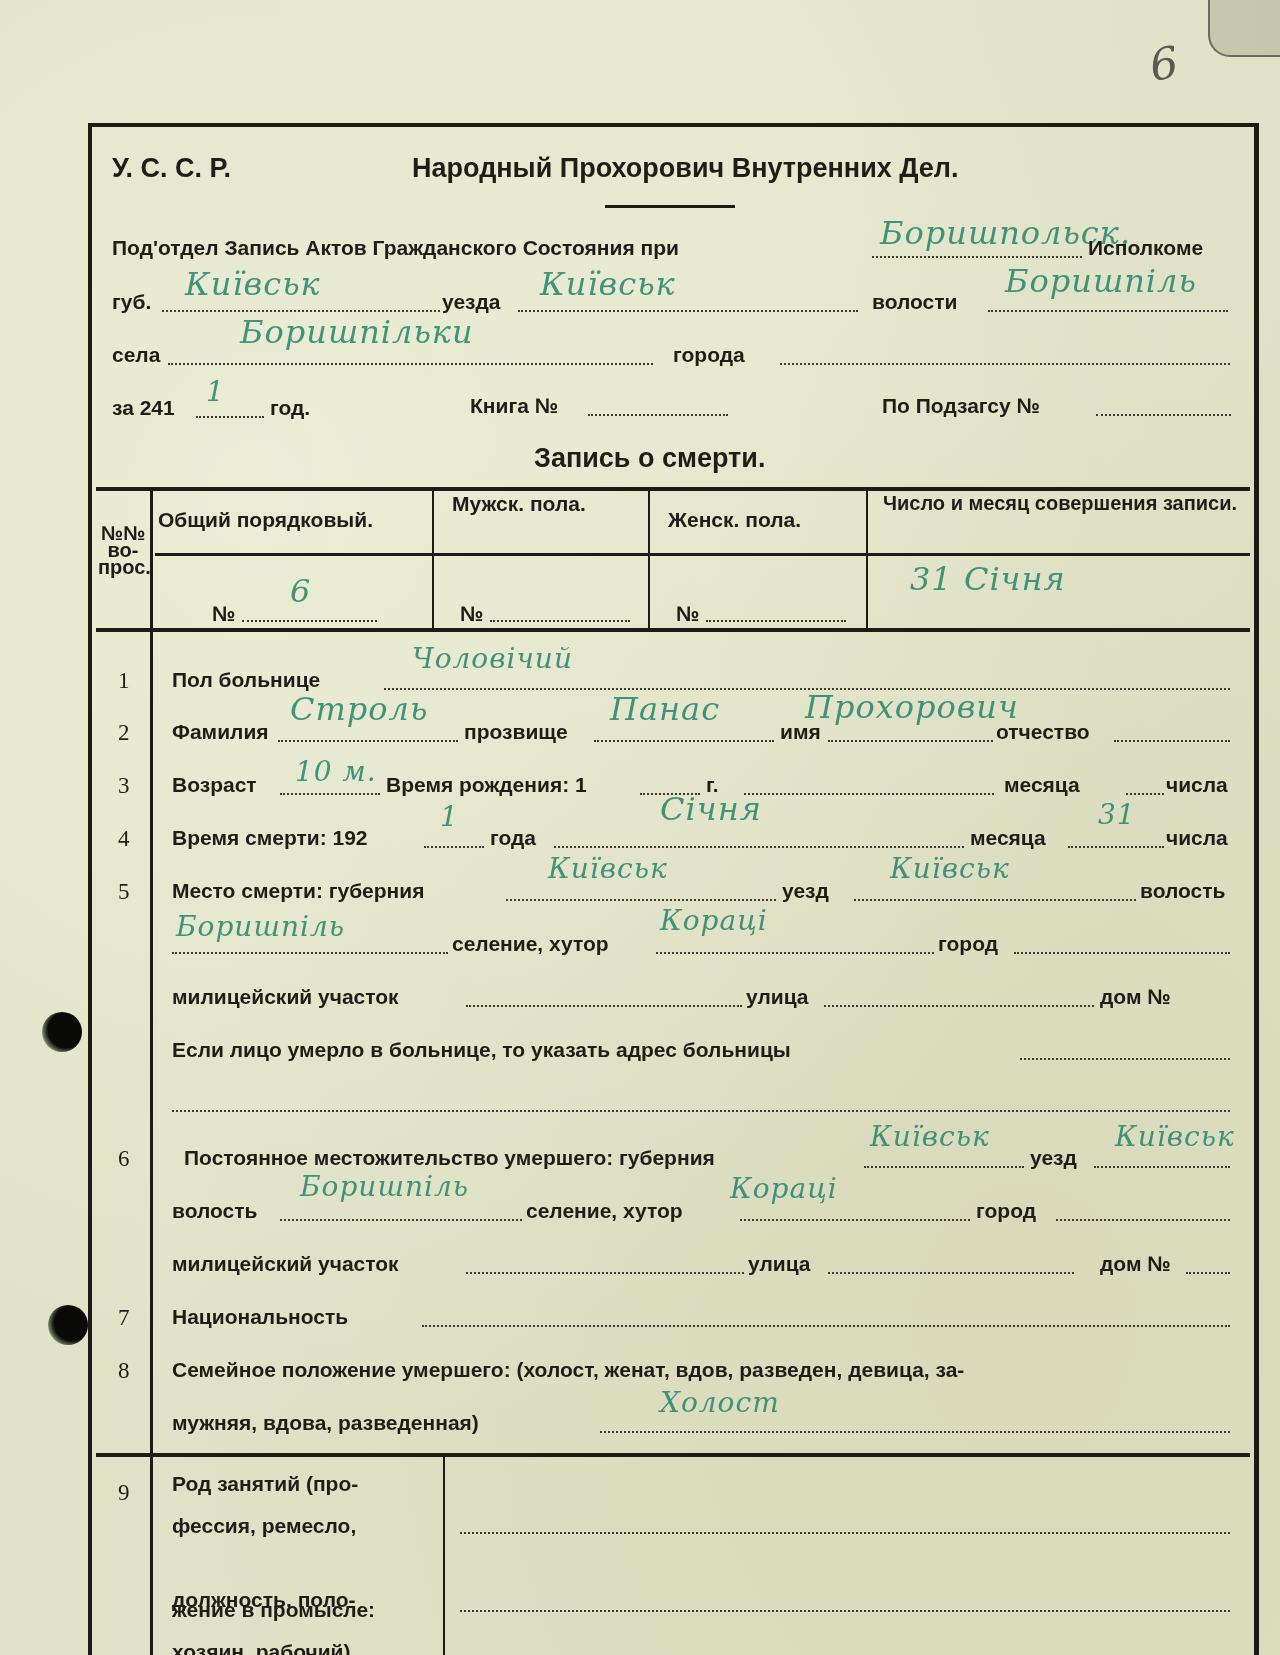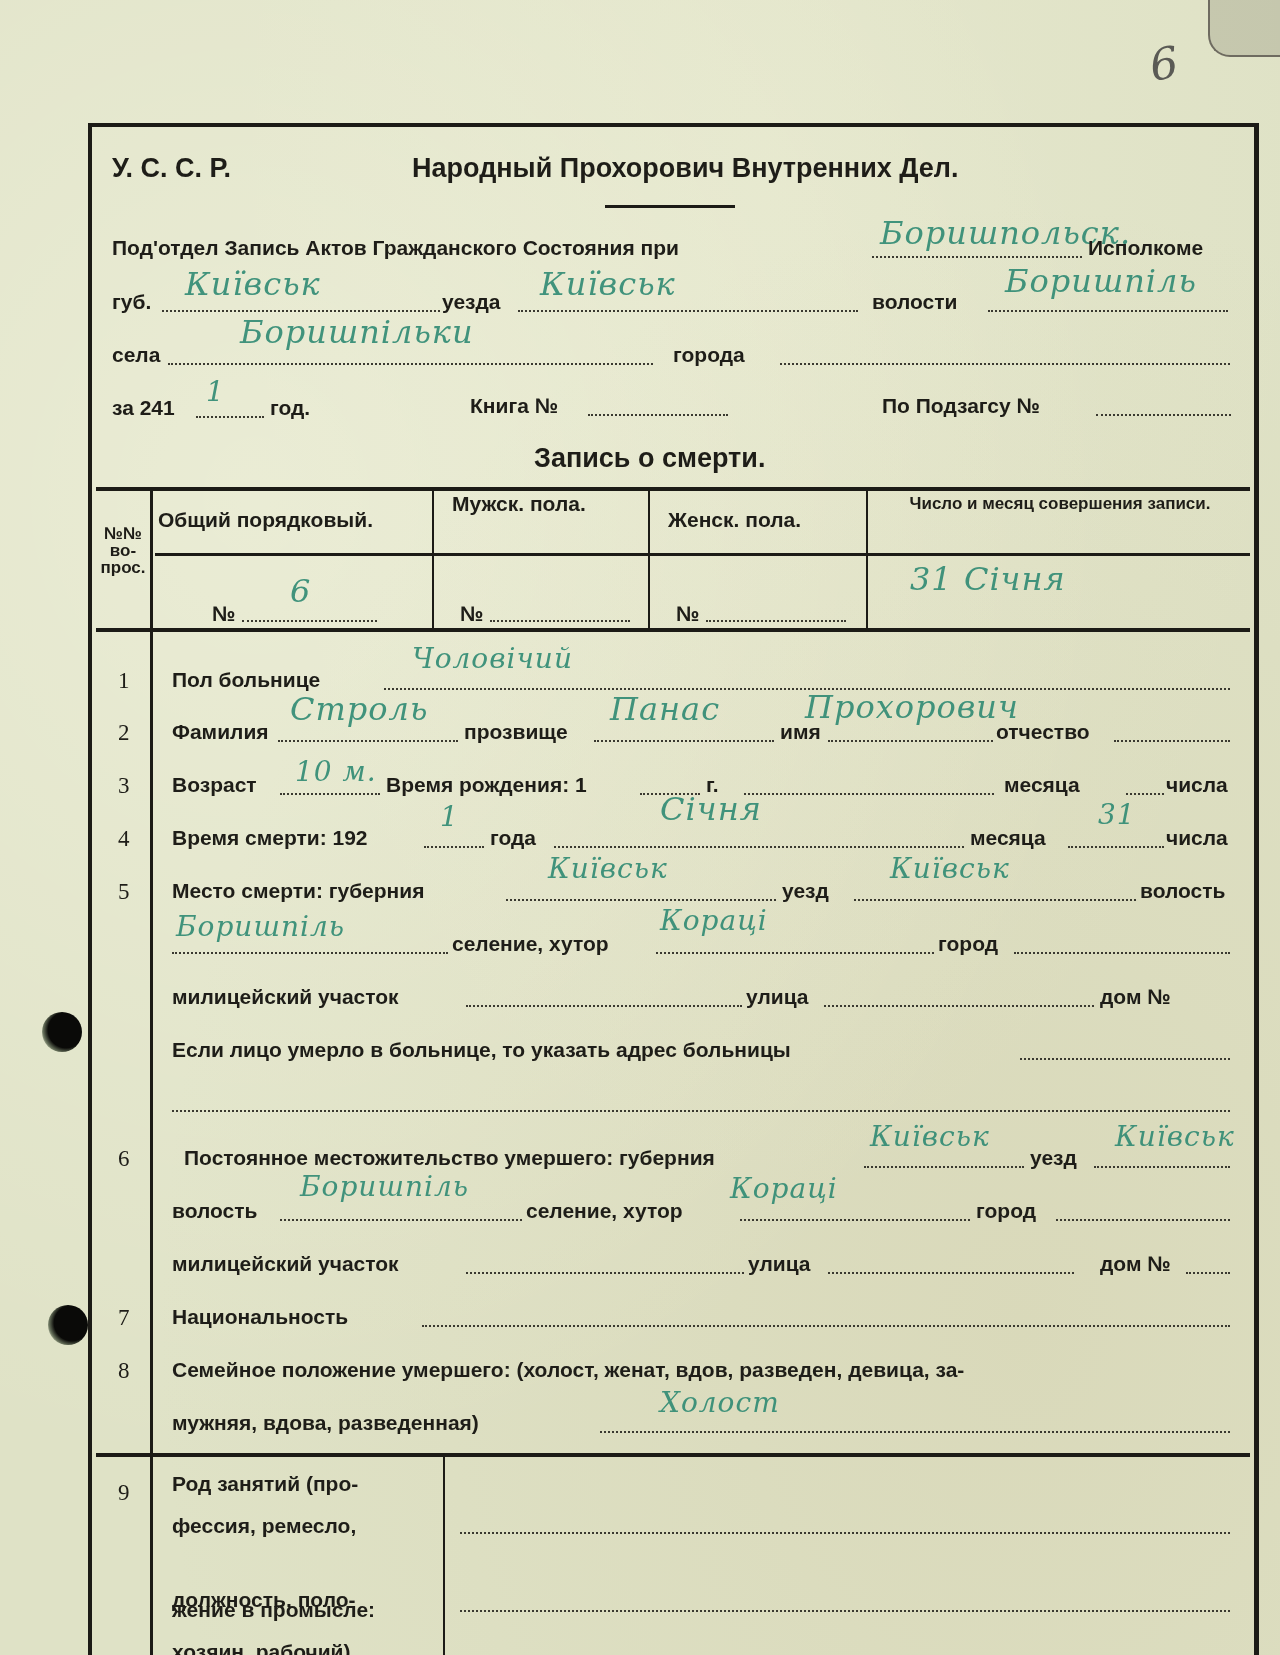--- a/index.html
+++ b/index.html
@@ -25,21 +25,21 @@
   }
   .hole {
     position: absolute; width: 40px; height: 40px; border-radius: 50%;
     background: radial-gradient(circle at 60% 45%, #0a0a08 55%, #66705a 70%, #c9cfb4 80%);
   }
   .frame {
     position: absolute; left: 88px; top: 123px; width: 1162px; height: 1560px;
     border-left: 4px solid #1c1b16; border-top: 4px solid #1c1b16; border-right: 5px solid #1c1b16;
   }
   .t { position: absolute; white-space: nowrap; font-weight: bold; font-size: 21px; color: #1e1d18; }
-  .t.xs { font-size: 17px; }
+  .t.xs { font-size: 20px; }
   .t.big { font-size: 27px; }
   .t.num { font-family: "Liberation Serif", serif; font-weight: normal; font-size: 23px; }
   .dots { position: absolute; border-bottom: 2px dotted #3a3930; height: 0; }
   .rule { position: absolute; background: #1c1b16; }
   .hw {
     position: absolute; white-space: nowrap;
     font-family: "DejaVu Serif", serif; font-style: italic;
     color: #2f8a73; font-size: 32px; letter-spacing: 1px;
     opacity: 0.9;
   }

